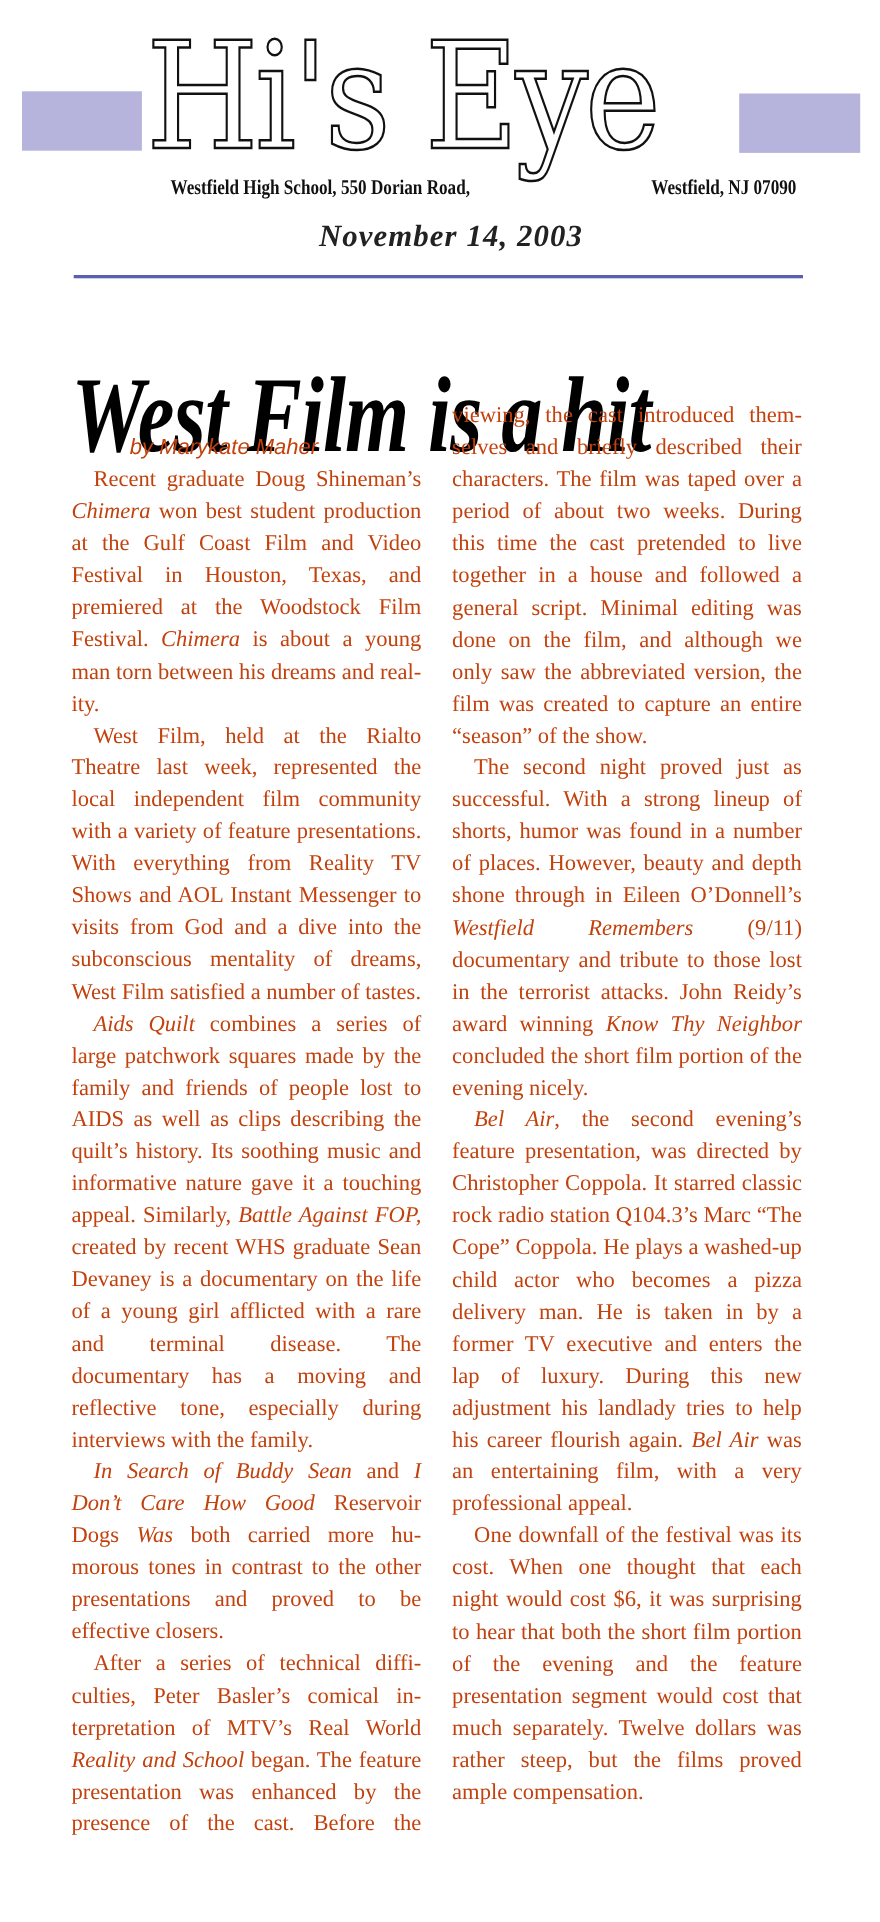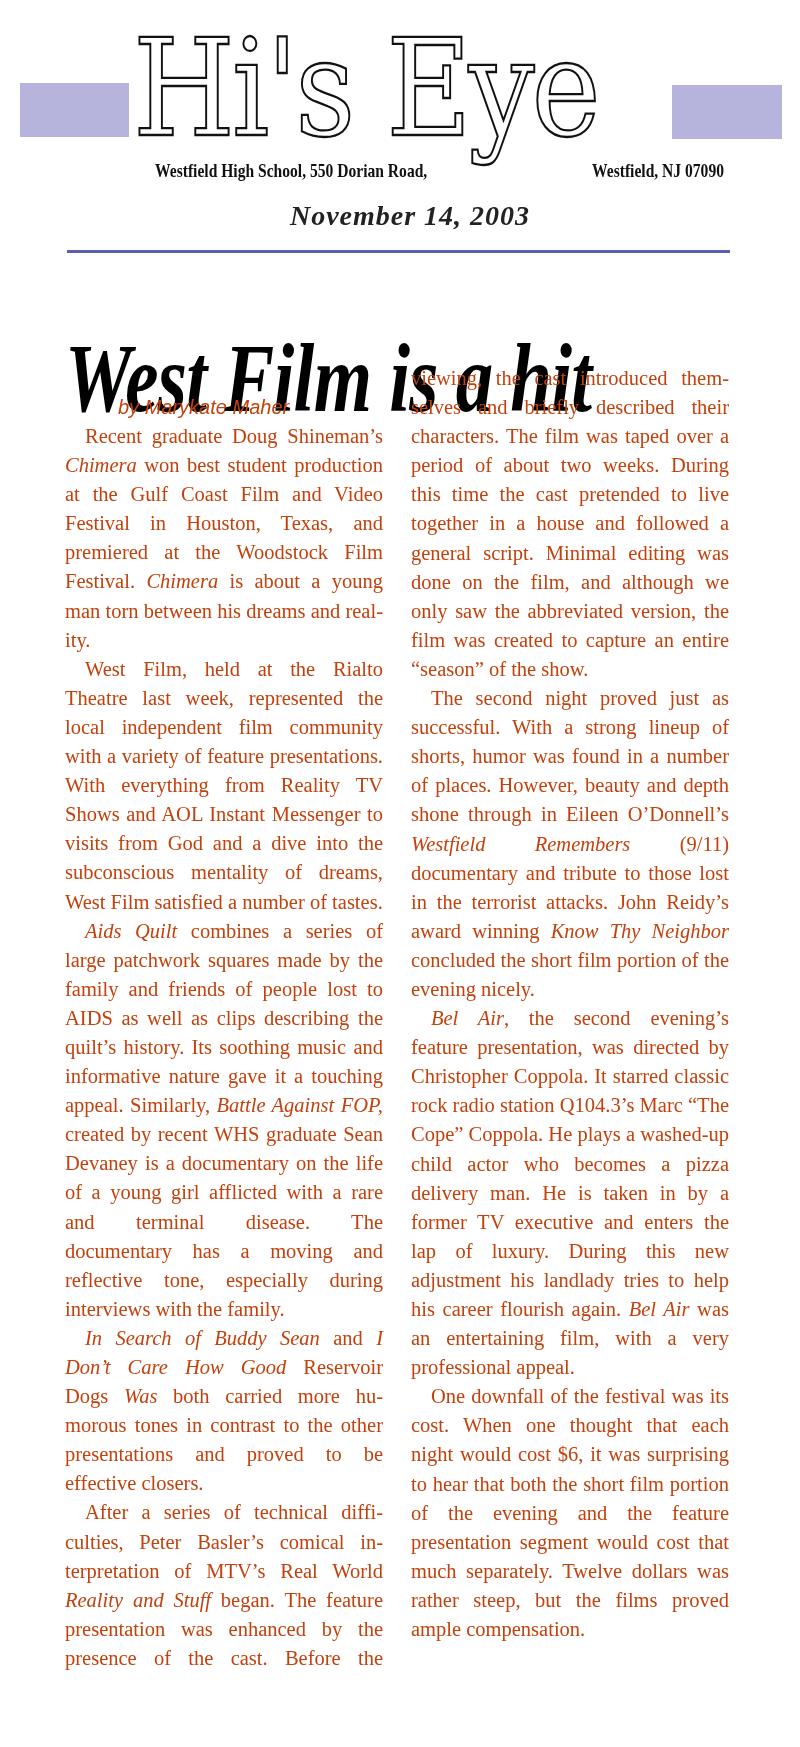--- a/index.html
+++ b/index.html
@@ -64,21 +64,21 @@
 
 <h1 class="headline">West Film is a hit</h1>
 
 <div class="col" id="col-left">
   <div class="byline">by Marykate Maher</div>
   <div id="left-body">
       <p class="para">Recent graduate Doug Shineman’s <i>Chimera</i> won best student production at the Gulf Coast Film and Video Festival in Houston, Texas, and premiered at the Woodstock Film Festival. <i>Chimera</i> is about a young man torn between his dreams and real­ity.</p>
       <p class="para">West Film, held at the Rialto Theatre last week, represented the local independent film community with a variety of feature presenta­tions. With everything from Re­ality TV Shows and AOL Instant Messenger to visits from God and a dive into the subconscious men­tality of dreams, West Film satis­fied a number of tastes.</p>
       <p class="para"><i>Aids Quilt</i> combines a series of large patchwork squares made by the family and friends of  people lost to AIDS as well as clips de­scribing the quilt’s history. Its soothing music and informative nature gave it a touching appeal. Similarly, <i>Battle Against FOP,</i> created by recent WHS graduate Sean Devaney is a documentary on the life of a young girl afflicted with a rare and terminal disease. The documentary has a moving and reflective tone, especially dur­ing interviews with the family.</p>
       <p class="para"><i>In Search of Buddy Sean</i> and <i>I Don’t Care How Good</i> Reservoir Dogs <i>Was</i> both carried more hu­morous tones in contrast to the other presentations and proved to be effective closers.</p>
-      <p class="para" style="text-align-last: justify;">After a series of technical diffi­culties, Peter Basler’s comical in­terpretation of MTV’s Real World <i>Reality and Stuff</i> began.  The fea­ture presentation was enhanced by the presence of the cast. Before the</p>
+      <p class="para" style="text-align-last: justify;">After a series of technical diffi­culties, Peter Basler’s comical in­terpretation of MTV’s Real World <i>Reality and School</i> began.  The fea­ture presentation was enhanced by the presence of the cast. Before the</p>
     </div>
 </div>
 
 <div class="col" id="col-right">
   <div id="right-body">
       <p class="para noindent">viewing, the cast introduced them­selves and briefly described their characters. The film was taped over a period of about two weeks. During this time the cast pretended to live together in a house and fol­lowed a general script. Minimal editing was done on the film, and although we only saw the abbre­viated version, the film was cre­ated to capture an entire “season” of the show.</p>
       <p class="para">The second night proved just as successful. With a strong lineup of shorts, humor was found in a num­ber of places. However, beauty and depth shone through in Eileen O’Donnell’s <i>Westfield Remembers</i> (9/11) documentary and tribute to those lost in the terrorist attacks. John Reidy’s award winning <i>Know Thy Neighbor</i> concluded the short film portion of the evening nicely.</p>
       <p class="para"><i>Bel Air</i>, the second evening’s feature presentation, was directed by Christopher Coppola. It starred classic rock radio station Q104.3’s Marc “The Cope” Coppola. He plays a washed-up child actor who becomes a pizza delivery man. He is taken in by a former TV execu­tive and enters the lap of luxury. During this new adjustment his landlady tries to help his career flourish again. <i>Bel Air</i> was an en­tertaining film, with a very profes­sional appeal.</p>
       <p class="para">One downfall of the festival was its cost. When one thought that each night would cost $6, it was surprising to hear that both the short film portion of the evening and the feature presentation seg­ment would cost that much sepa­rately. Twelve dollars was rather steep, but the films proved ample compensation.</p>
     </div>

